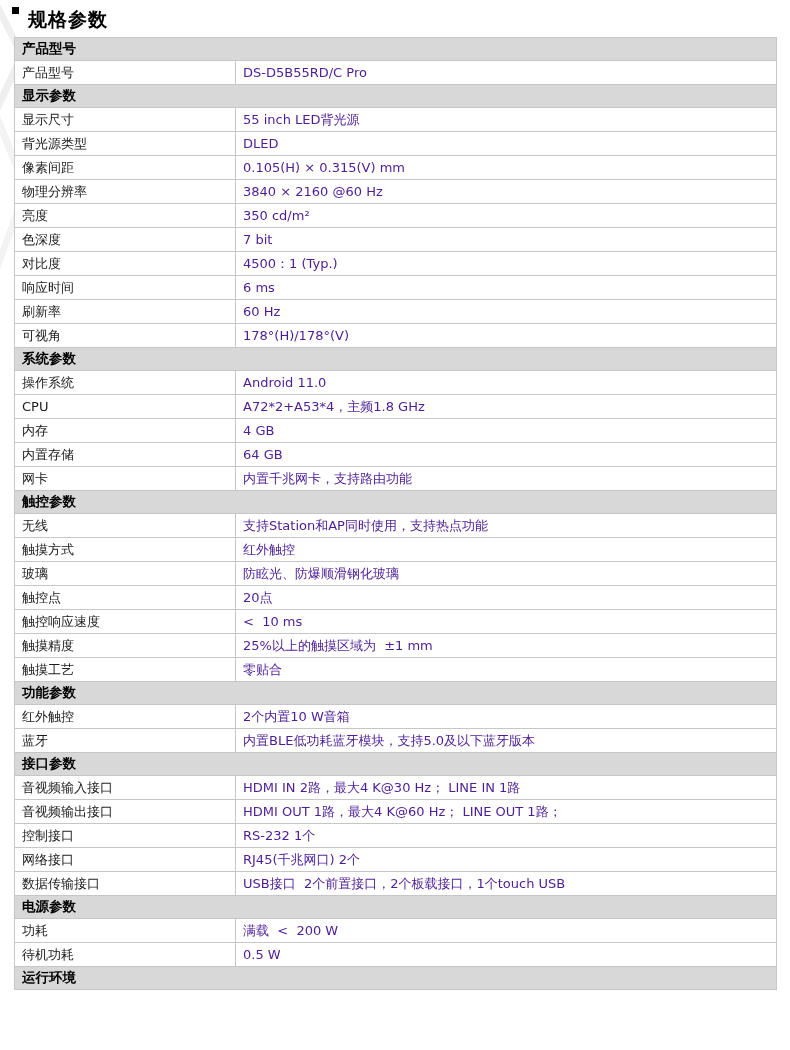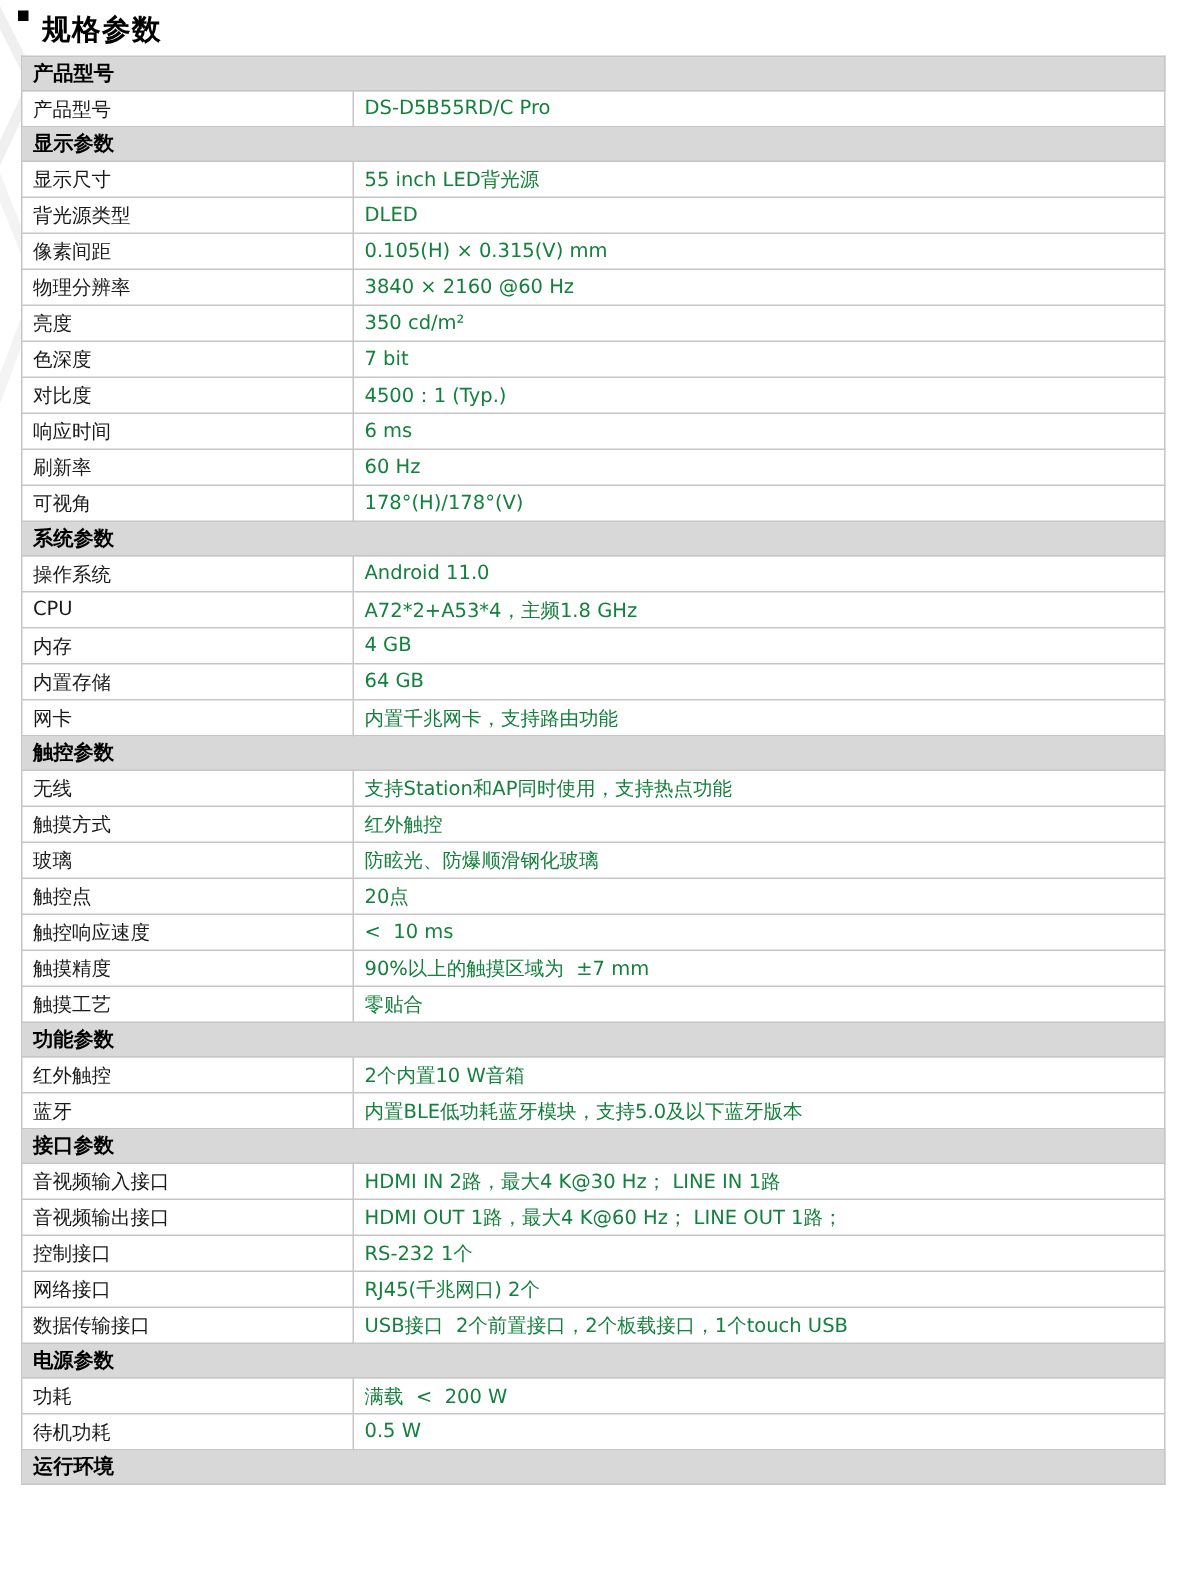--- a/index.html
+++ b/index.html
@@ -62,21 +62,21 @@
     height: 23px;
     border-left: 1px solid #c6c6c6;
     border-right: 1px solid #c6c6c6;
   }
   .spec-table td.label-cell {
     height: 24px;
     color: #1a1a1a;
   }
   .spec-table td.value-cell {
     height: 24px;
-    color: #15803d;
+    color: #4c1d95;
   }
 </style>
 </head>
 <body>
 
 <svg class="watermark" width="40" height="300" viewBox="0 0 40 300" aria-hidden="true">
   <polyline points="-6,0 22,55 -6,115" fill="none" stroke="#efefef" stroke-width="7"></polyline>
   <polyline points="-6,110 26,190 -6,275" fill="none" stroke="#f3f3f3" stroke-width="7"></polyline>
 </svg>
 
@@ -182,21 +182,21 @@
       <tr>
         <td class="label-cell">触控点</td>
         <td class="value-cell">20点</td>
       </tr>
       <tr>
         <td class="label-cell">触控响应速度</td>
         <td class="value-cell">&lt;  10 ms</td>
       </tr>
       <tr>
         <td class="label-cell">触摸精度</td>
-        <td class="value-cell">90%以上的触摸区域为  ±7 mm</td>
+        <td class="value-cell">25%以上的触摸区域为  ±1 mm</td>
       </tr>
       <tr>
         <td class="label-cell">触摸工艺</td>
         <td class="value-cell">零贴合</td>
       </tr>
       <tr>
         <td colspan="2" class="section-cell">功能参数</td>
       </tr>
       <tr>
         <td class="label-cell">红外触控</td>

